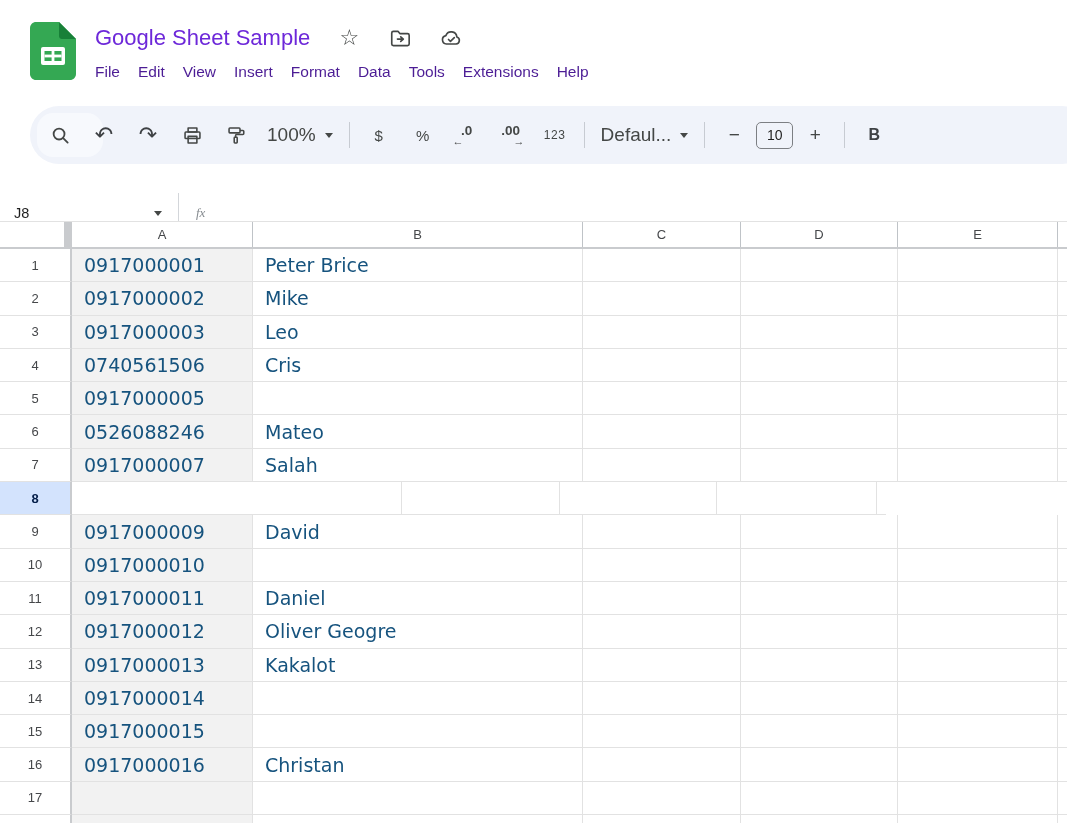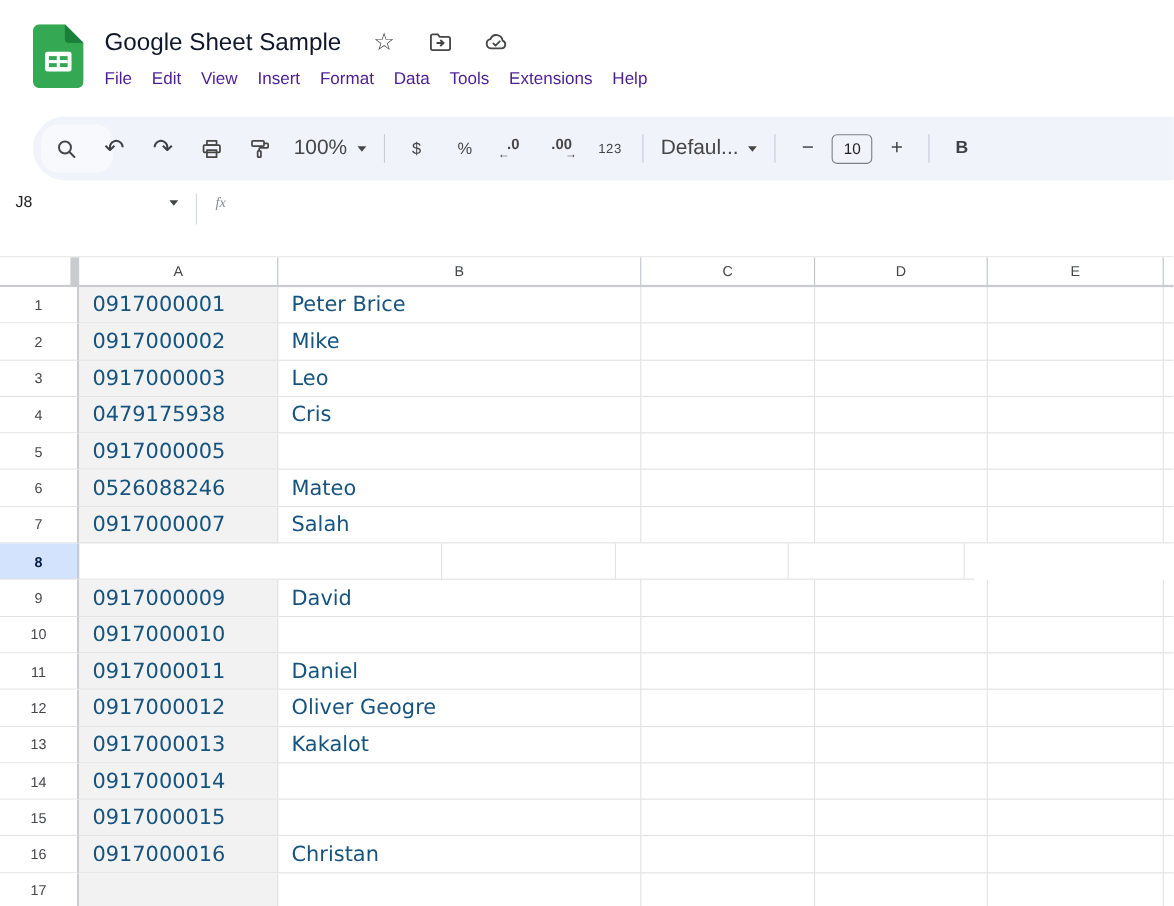--- a/index.html
+++ b/index.html
@@ -4,21 +4,21 @@
 <style>
   html,body{margin:0;padding:0;width:1067px;height:824px;overflow:hidden;background:#fff;
     font-family:"Liberation Sans",sans-serif;-webkit-font-smoothing:antialiased;}
   .app{width:1067px;height:824px;position:relative;}
 
   
   .topbar{height:100px;display:flex;align-items:flex-start;padding:22px 0 0 30px;box-sizing:border-box;}
   .logo{width:46px;height:58px;flex:0 0 auto;cursor:pointer;}
   .head-right{margin-left:19px;}
   .title-row{display:flex;align-items:center;height:32px;}
-  .doc-title{font-size:22px;color:#0f172a;line-height:30px;white-space:nowrap;}
+  .doc-title{font-size:22px;color:#6d28d9;line-height:30px;white-space:nowrap;}
   .title-icons{display:flex;align-items:center;margin-left:28px;gap:29px;}
   .t-icon{width:22px;height:22px;display:flex;align-items:center;justify-content:center;color:#444746;cursor:pointer;}
   .star-glyph{font-size:22px;line-height:22px;color:#444746;}
   .menubar{display:flex;margin-top:5px;margin-left:-9px;}
   .menu-item{font-size:15.5px;color:#4c1d95;padding:3px 9px;border-radius:6px;cursor:pointer;line-height:20px;}
 
   
   .toolbar{margin:6px -24px 0 30px;height:58px;background:#f0f3fa;border-radius:29px;
     display:flex;align-items:center;padding:0 8px 0 8px;box-sizing:border-box;position:relative;}
   .search-pill{position:absolute;left:7px;top:7px;width:66px;height:44px;border-radius:16px;background:#f7f9fd;}
@@ -35,21 +35,21 @@
   .dec-arrow{font-size:11px;line-height:9px;}
   .dec-arrow.left{align-self:flex-start;margin-left:8px;}
   .dec-arrow.right{align-self:flex-end;margin-right:8px;}
   .fmt-123{font-size:12px;color:#444746;letter-spacing:0.5px;}
   .size-box{width:37px;height:27px;border:1.5px solid #7c7f83;border-radius:5px;display:flex;align-items:center;
     justify-content:center;font-size:14px;color:#1f1f1f;box-sizing:border-box;cursor:text;}
   .pm{font-size:19px;color:#444746;}
   .bold-b{font-size:16px;font-weight:bold;color:#3e4144;}
 
   
-  .formula-bar{height:57px;display:flex;align-items:flex-start;margin-top:12px;}
+  .formula-bar{height:57px;display:flex;align-items:flex-end;}
   .name-box{width:148px;display:flex;align-items:center;justify-content:space-between;
     padding:0 6px 0 14px;cursor:pointer;}
   .name-text{font-size:14.5px;color:#1f1f1f;}
   .fb-divider{width:1px;height:28px;background:#d3d6da;margin:0 0 0 10px;}
   .fx{margin-left:17px;font-family:"Liberation Serif",serif;font-style:italic;font-size:13px;color:#868b90;cursor:text;}
   .formula-input{flex:1;height:100%;cursor:text;}
 
   
   .grid{border-top:1px solid #e2e2e2;}
   .col-head-row{display:flex;height:27px;box-sizing:border-box;border-bottom:2px solid #c9cbce;background:#fff;}
@@ -236,21 +236,21 @@
     <div class="rowhdr">3</div>
     <div class="cell col-a w-a">0917000003</div>
     <div class="cell w-b">Leo</div>
     <div class="cell w-c"></div>
     <div class="cell w-d"></div>
     <div class="cell w-e"></div>
     <div class="cell col-f w-f"></div>
   </div>
         <div class="sheet-row">
     <div class="rowhdr">4</div>
-    <div class="cell col-a w-a">0479175938</div>
+    <div class="cell col-a w-a">0740561506</div>
     <div class="cell w-b">Cris</div>
     <div class="cell w-c"></div>
     <div class="cell w-d"></div>
     <div class="cell w-e"></div>
     <div class="cell col-f w-f"></div>
   </div>
         <div class="sheet-row">
     <div class="rowhdr">5</div>
     <div class="cell col-a w-a">0917000005</div>
     <div class="cell w-b"></div>

